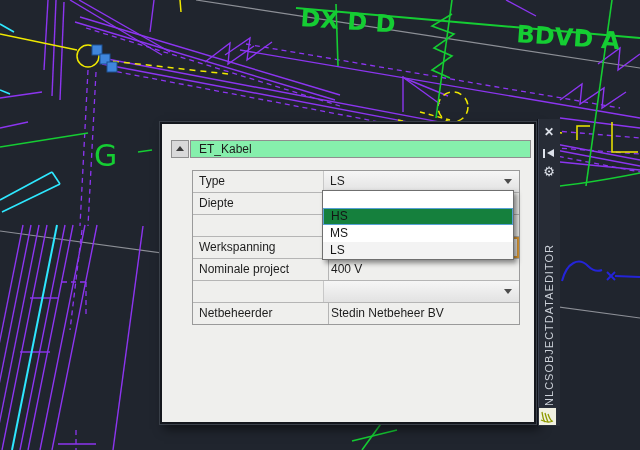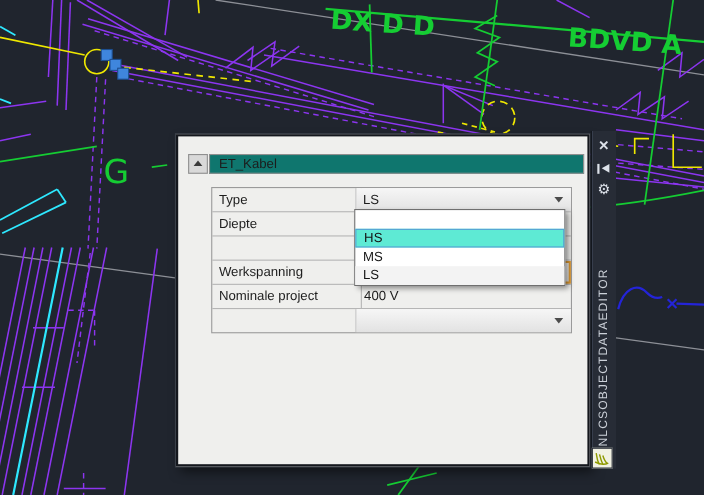--- a/index.html
+++ b/index.html
@@ -10,21 +10,21 @@
   
   #panel{position:absolute;left:160px;top:122px;width:372px;height:298px;
          background:#efefed;border:2px solid #14171d;
          box-shadow:0 0 0 1px #3a4049, 4px 5px 10px rgba(0,0,0,.55);}
   #collapse-btn{position:absolute;left:9px;top:16px;width:16px;height:16px;
          background:#d9d9d9;border:1px solid #8f8f8f;cursor:pointer;}
   #collapse-btn .tri{position:absolute;left:4px;top:5px;width:0;height:0;
          border-left:4px solid transparent;border-right:4px solid transparent;
          border-bottom:5px solid #3a3a3a;}
   #panel-header{position:absolute;left:28px;top:16px;width:331px;height:16px;
-         background:#0f766e;border:1px solid #8f8f8f;
+         background:#86efac;border:1px solid #8f8f8f;
          font-size:12px;line-height:16px;padding-left:8px;color:#1c1c1c;}
   #prop-table{position:absolute;left:30px;top:46px;width:326px;
          border:1px solid #9a9a9a;background:#efefed;}
   .row{position:relative;height:21px;border-bottom:1px solid #b5b5b5;}
   .row:last-child{border-bottom:none;}
   .row .lbl{position:absolute;left:0;top:0;width:129px;height:21px;
          border-right:1px solid #b5b5b5;padding-left:6px;font-size:12px;
          line-height:21px;color:#1d1d1d;overflow:hidden;}
   .row .val{position:absolute;left:130px;top:0;right:0;height:21px;
          font-size:12px;line-height:21px;color:#1d1d1d;}
@@ -37,21 +37,21 @@
         border-top:5px solid #4c4c4c;}
   .focus-gold{box-shadow:inset 0 0 0 2px #e09c34;}
   .textval{padding-left:8px;}
 
   
   #dropdown{position:absolute;left:160px;top:66px;width:190px;
         background:#ffffff;border:1px solid #6f6f6f;
         box-shadow:3px 3px 5px rgba(0,0,0,.45);z-index:8;}
   .dd-item{height:17px;line-height:17px;padding-left:7px;font-size:12px;
         color:#141414;cursor:pointer;}
-  .dd-item.hl{background:#5eead4;border:1px solid #56a0d4;
+  .dd-item.hl{background:#15803d;border:1px solid #56a0d4;
         height:15px;line-height:15px;}
   .dd-item.lastg{background:#f3f3f3;}
 
   
   #palette-bar{position:absolute;left:537px;top:119px;width:22px;height:307px;
         background:#272c36;border-left:1px solid #10131a;
         box-shadow:inset 1px 0 0 #3a4150;}
   .bar-btn{position:absolute;left:0;width:22px;height:18px;text-align:center;
         color:#dde2ea;cursor:pointer;}
   #close-btn{top:4px;font-size:12px;font-weight:bold;line-height:18px;}
@@ -231,20 +231,24 @@
 
       <div class="row">
         <div class="val">
           <div class="combo">
             <div class="ctext"></div>
             <span class="chev"></span>
           </div>
         </div>
       </div>
 
+      <div class="row">
+        <div class="lbl">Netbeheerder</div>
+        <div class="val textval">Stedin Netbeheer BV</div>
+      </div>
     </div>
 
     <div id="dropdown">
       <div class="dd-item"></div>
       <div class="dd-item hl">HS</div>
       <div class="dd-item">MS</div>
       <div class="dd-item lastg">LS</div>
     </div>
   </div>
 

